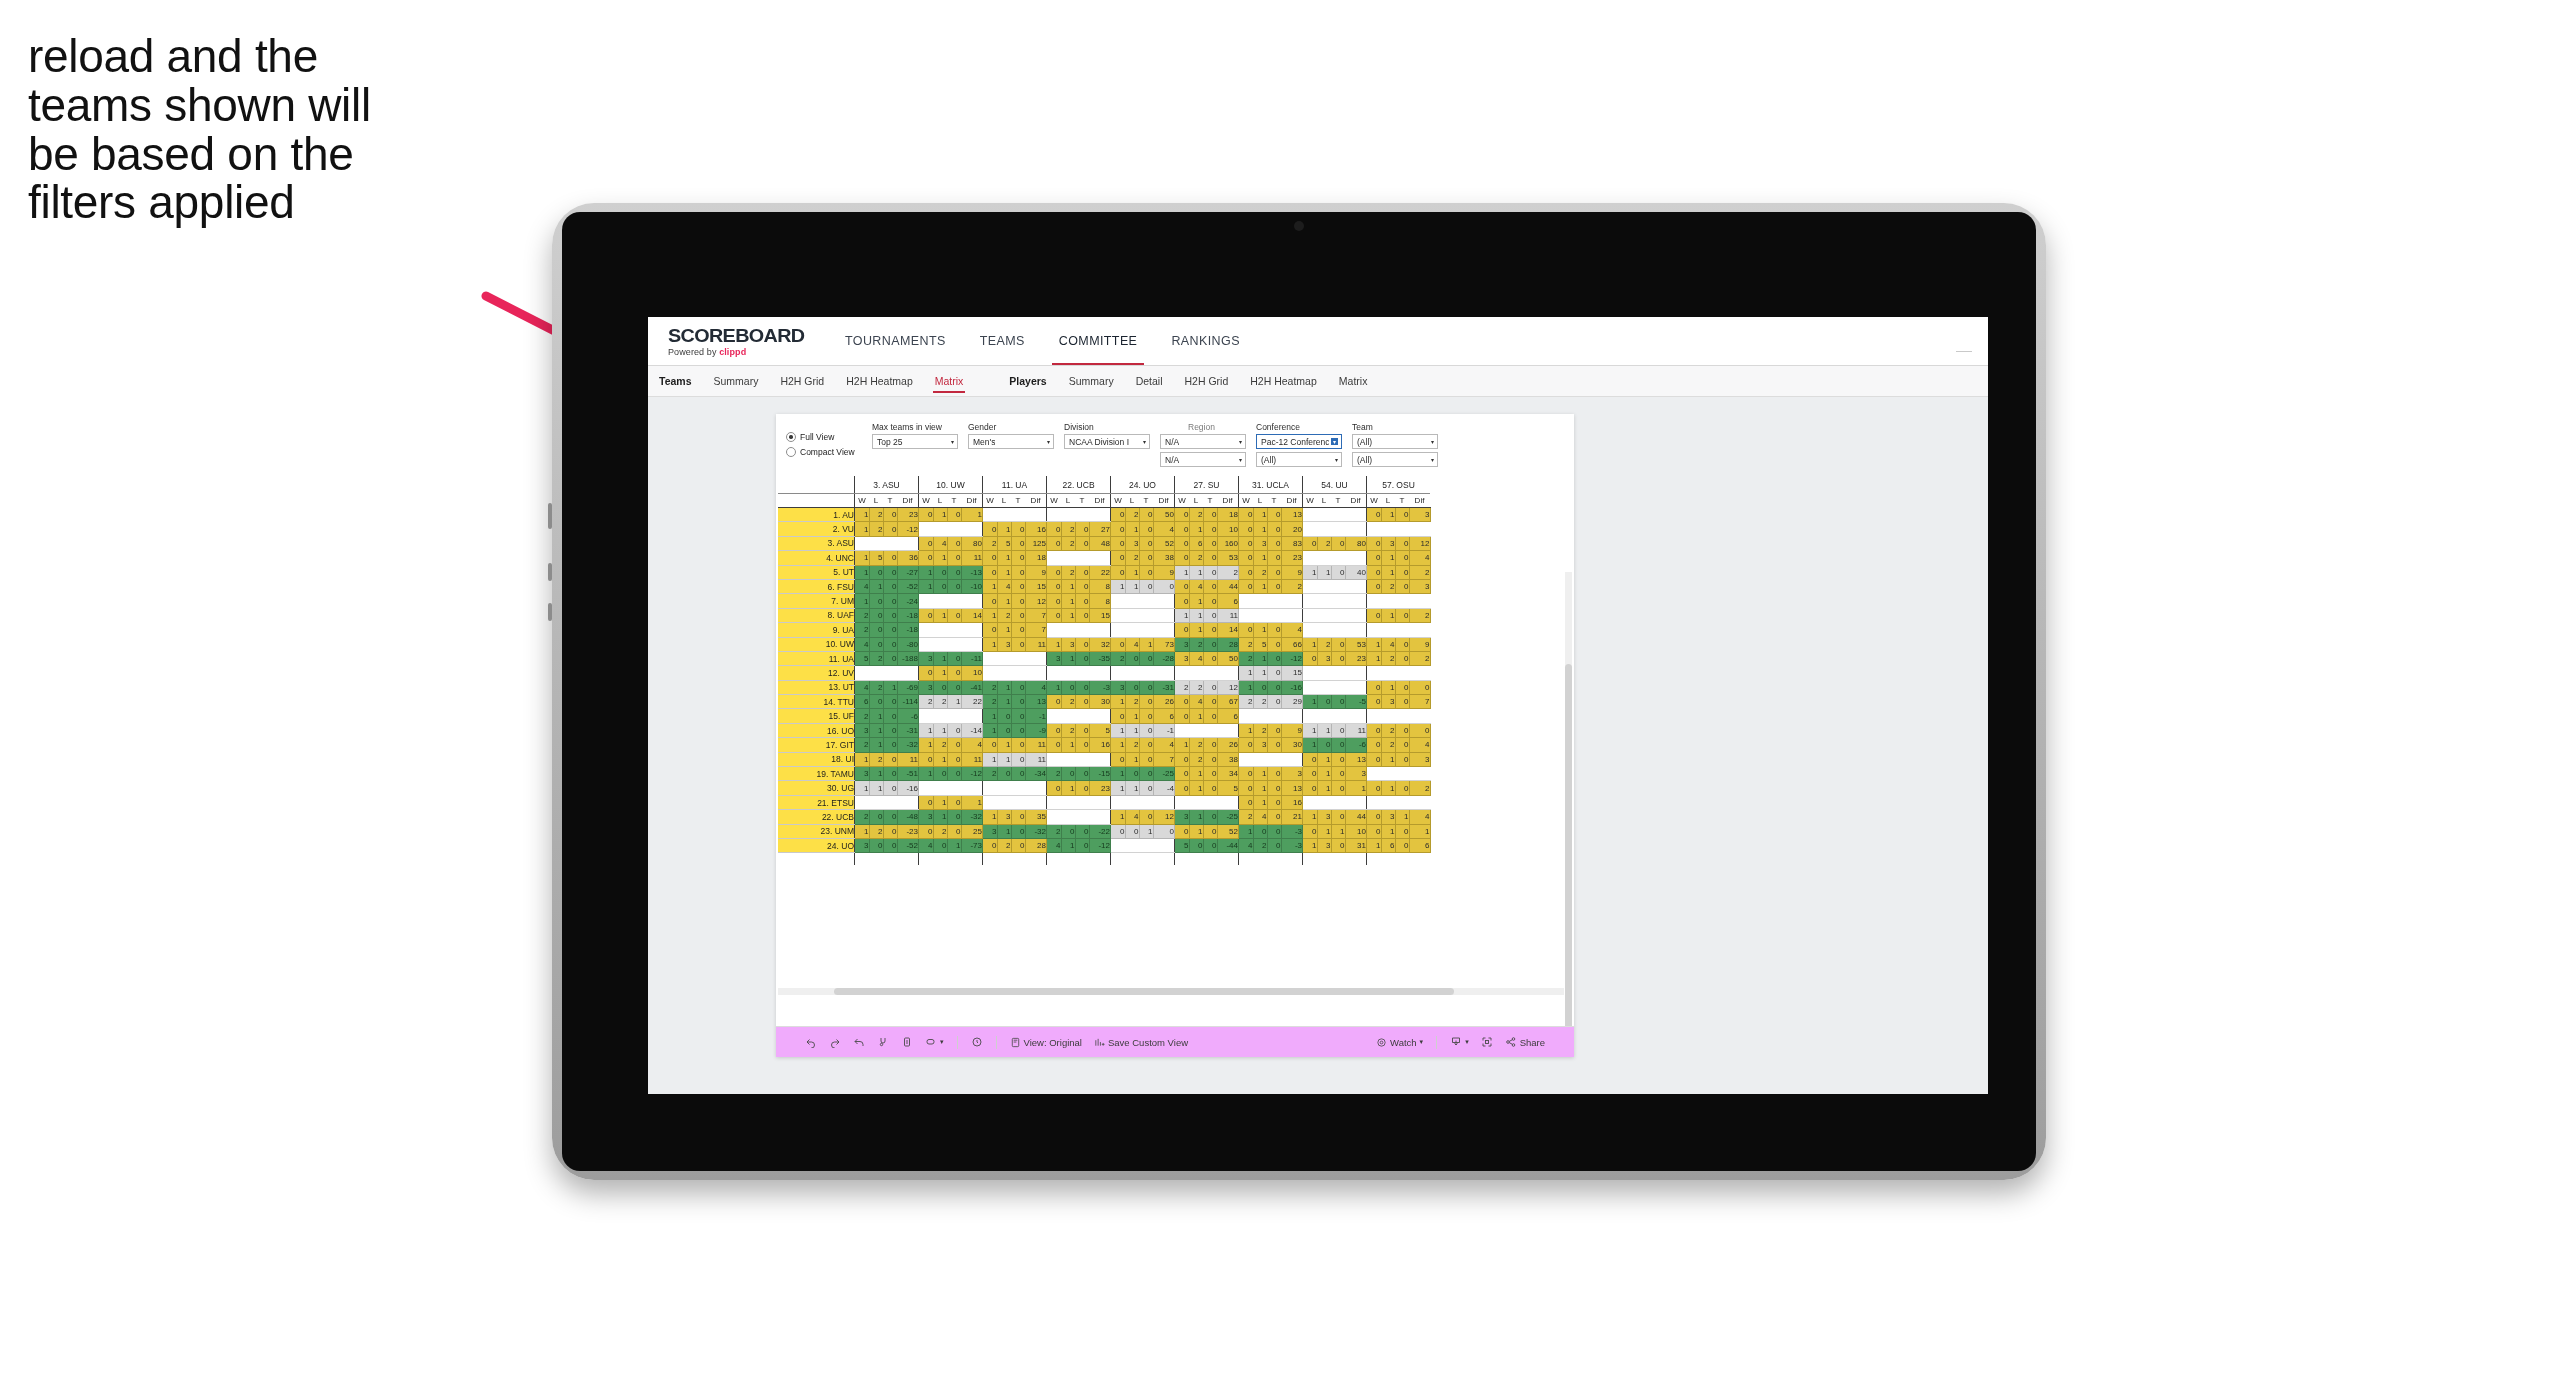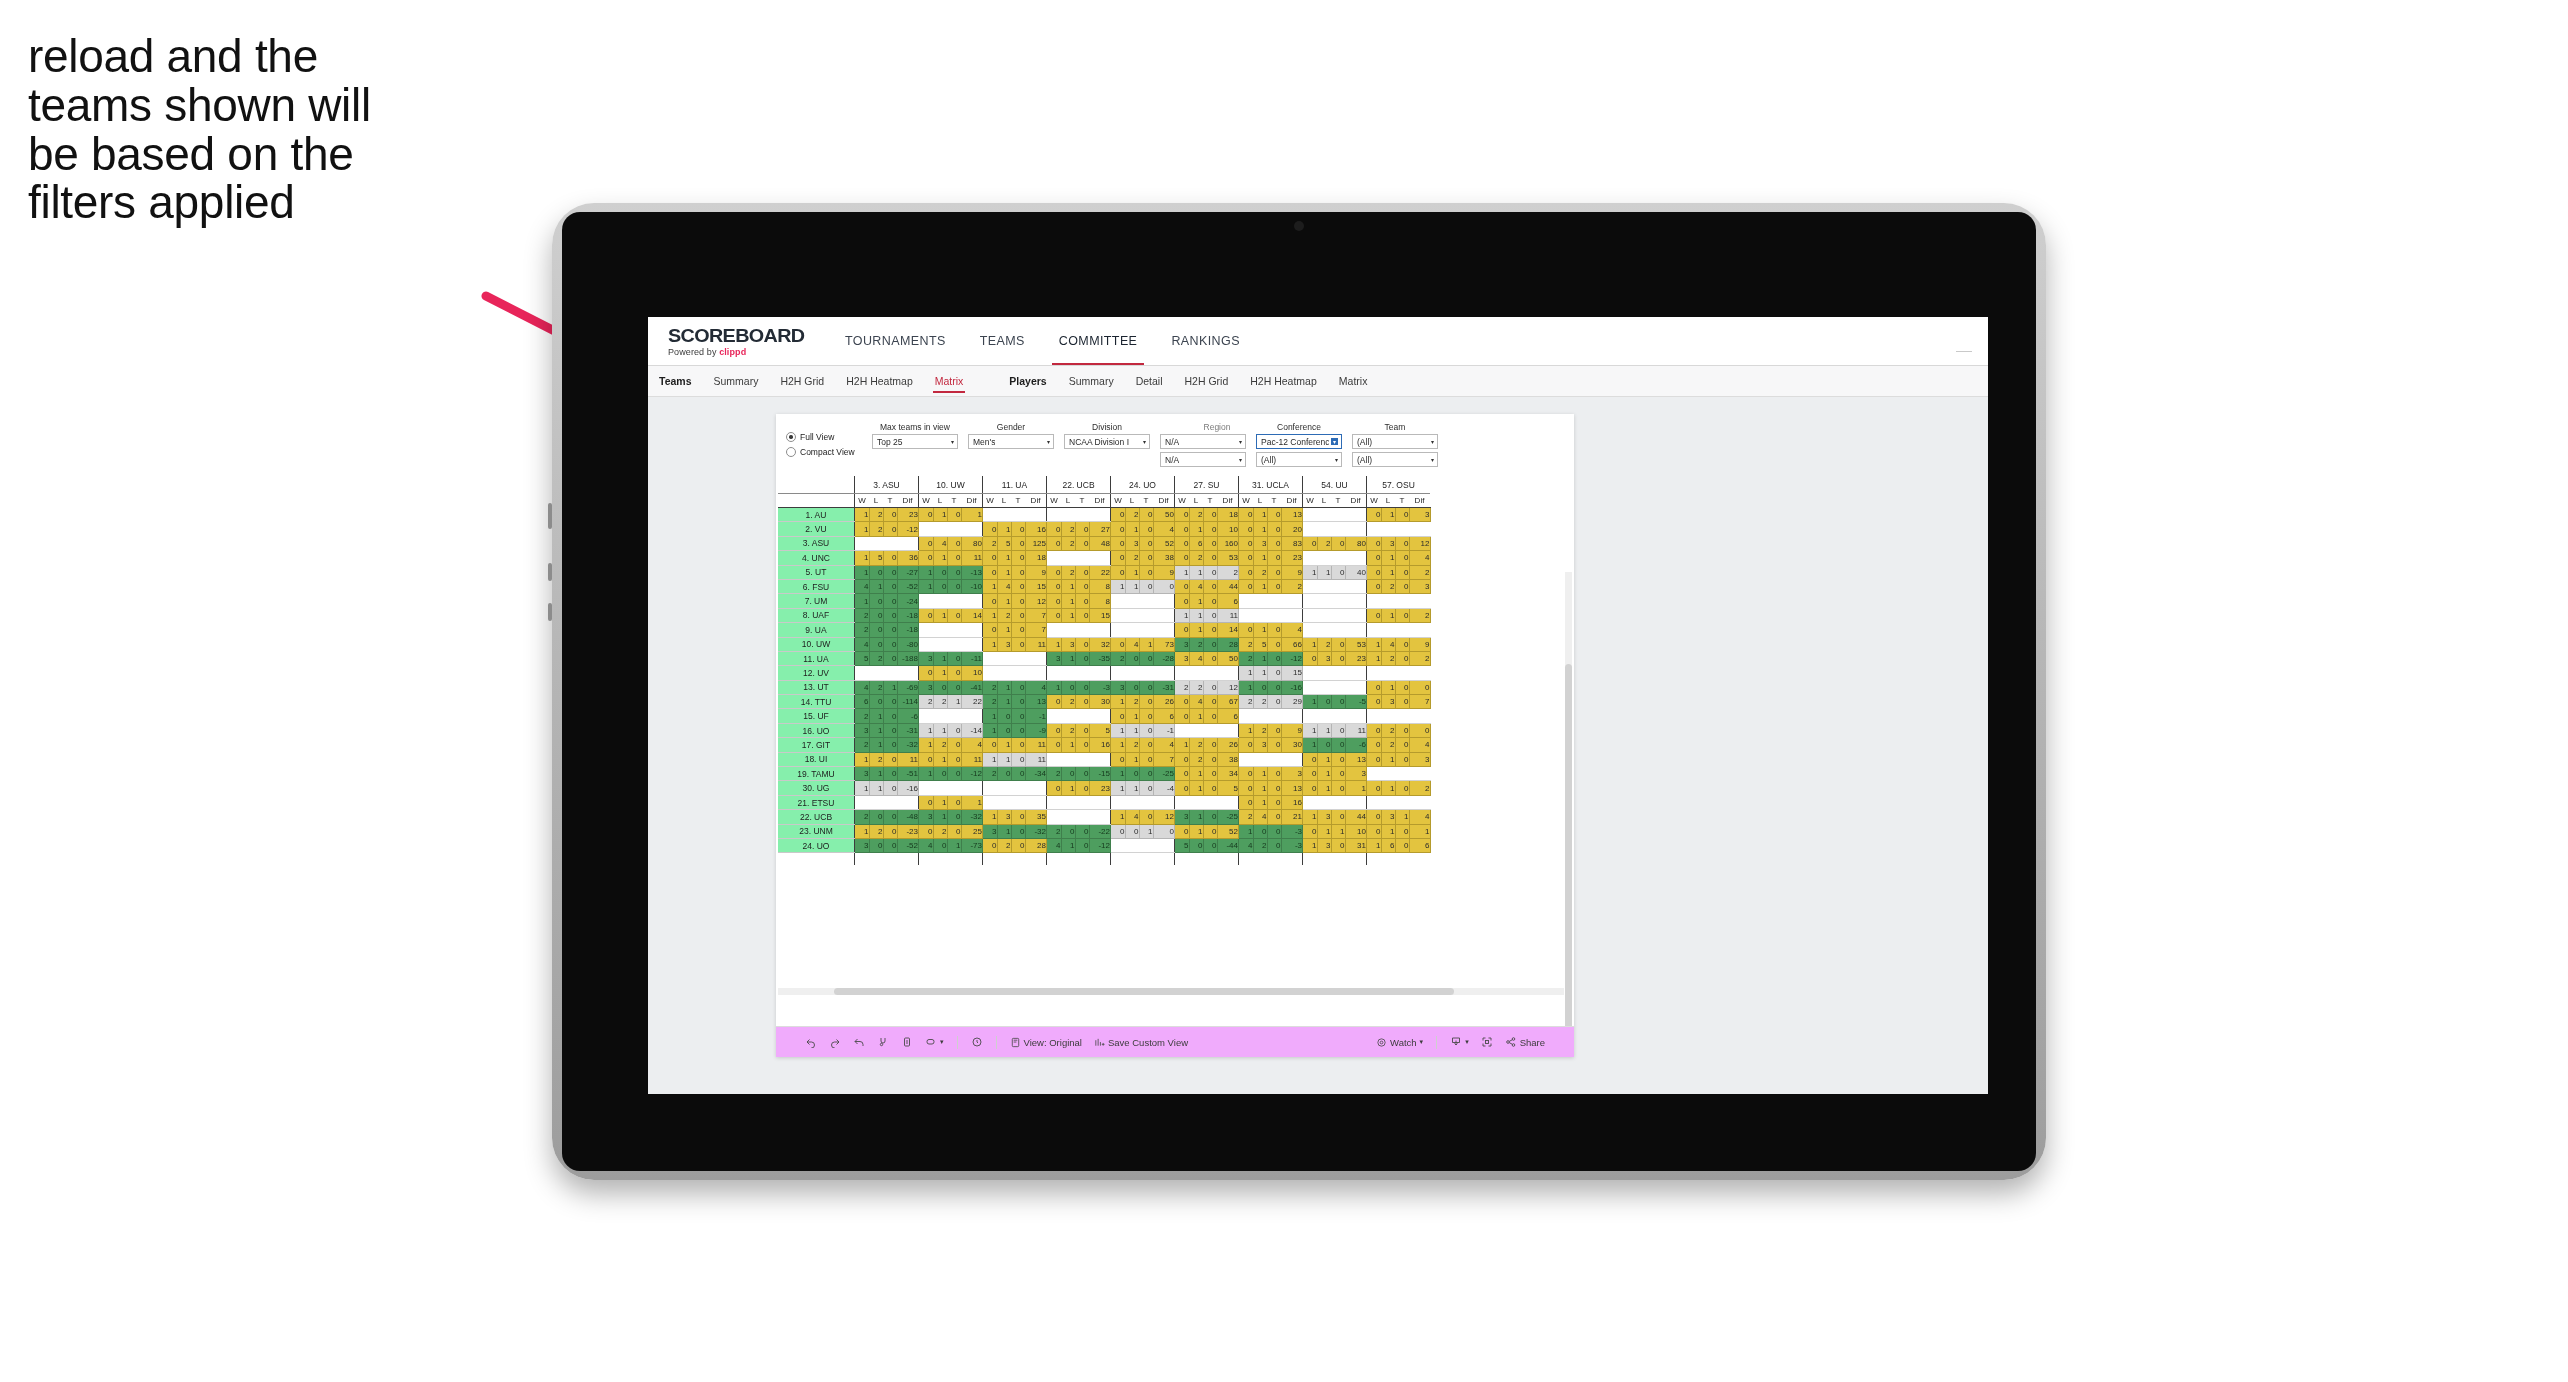--- a/index.html
+++ b/index.html
@@ -86,21 +86,21 @@
 
   
   #sheet{
     position:absolute;left:128px;top:97px;width:798px;height:643px;
     background:#ffffff;box-shadow:0 1px 4px rgba(0,0,0,.16);
     display:flex;flex-direction:column;overflow:hidden;
   }
 
   
   #filters{padding:8px 10px 6px 10px;display:flex;align-items:flex-start;gap:10px;}
-  .fcol{display:flex;flex-direction:column;text-align:center;}
+  .fcol{display:flex;flex-direction:column;}
   .flabel{font-size:8.5px;color:#2d2d2d;margin-bottom:2px;white-space:nowrap;}
   .flabel.muted{color:#7b7b7b;margin-left:28px;}
   .fselect{
     width:86px;height:15px;border:1px solid #b9b9b9;background:#fff;
     display:flex;align-items:center;justify-content:space-between;
     padding:0 3px 0 4px;box-sizing:border-box;font-size:8.5px;color:#2a2a2a;
     margin-bottom:3px;white-space:nowrap;overflow:hidden;cursor:pointer;
   }
   .fselect .cap{overflow:hidden;text-overflow:clip;}
   .fselect .caret{font-size:6px;color:#333;margin-left:2px;}
@@ -123,22 +123,22 @@
     border-bottom:1px solid #8a8a8a;border-left:1.3px solid #3d3d3d;
     vertical-align:middle;white-space:nowrap;
   }
   .corner-head{border-bottom:1px solid #8a8a8a;}
   .sub-head{
     height:13px;text-align:center;font-size:8px;color:#1d1d1d;font-weight:normal;
     border-bottom:1.4px solid #3d3d3d;vertical-align:middle;
   }
   .sub-head.first{border-left:1.3px solid #3d3d3d;}
   .rowlabel{
-    height:13.4px;text-align:center;padding-right:4px;font-size:8.5px;color:#1d1d1d;
-    border-bottom:1px solid #c9c9c9;white-space:nowrap;background:#86efac;
+    height:13.4px;text-align:right;padding-right:4px;font-size:8.5px;color:#1d1d1d;
+    border-bottom:1px solid #c9c9c9;white-space:nowrap;background:#fde047;
   }
   td.cell{
     height:13.4px;text-align:right;padding-right:2px;font-size:8px;
     border-bottom:1px solid rgba(255,255,255,.0);
     vertical-align:middle;
   }
   td.cell.first{border-left:1.3px solid #3d3d3d;}
   td.v-y{background:#e3c43f;border:1px solid #b59b2c;color:#2b2b2b;}
   td.v-g{background:#4e9e5f;border:1px solid #3f7f4c;color:#163a1e;}
   td.v-r{background:#d9d9d9;border:1px solid #b5b5b5;color:#2b2b2b;}

